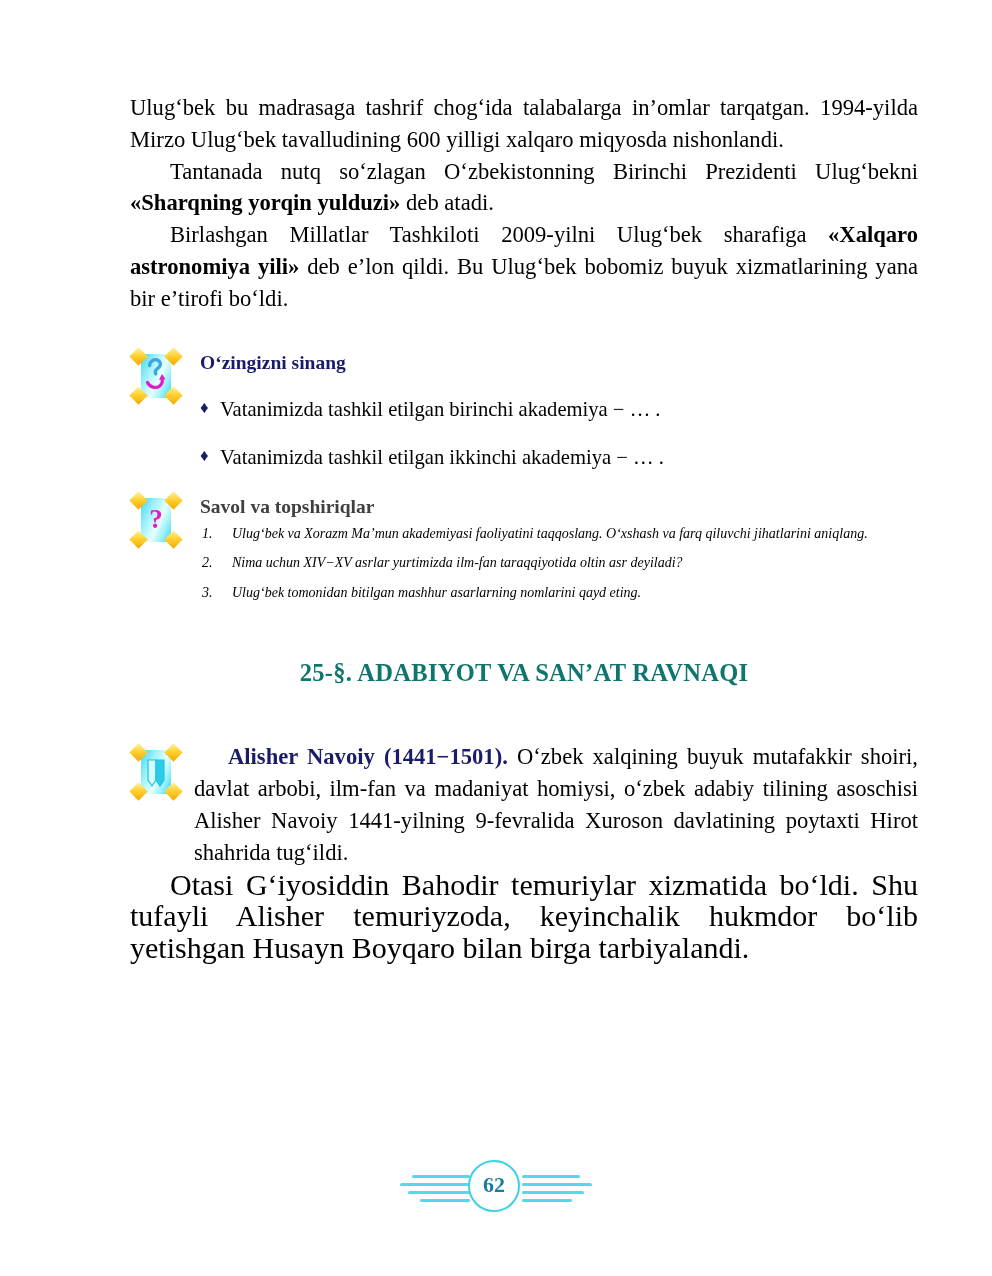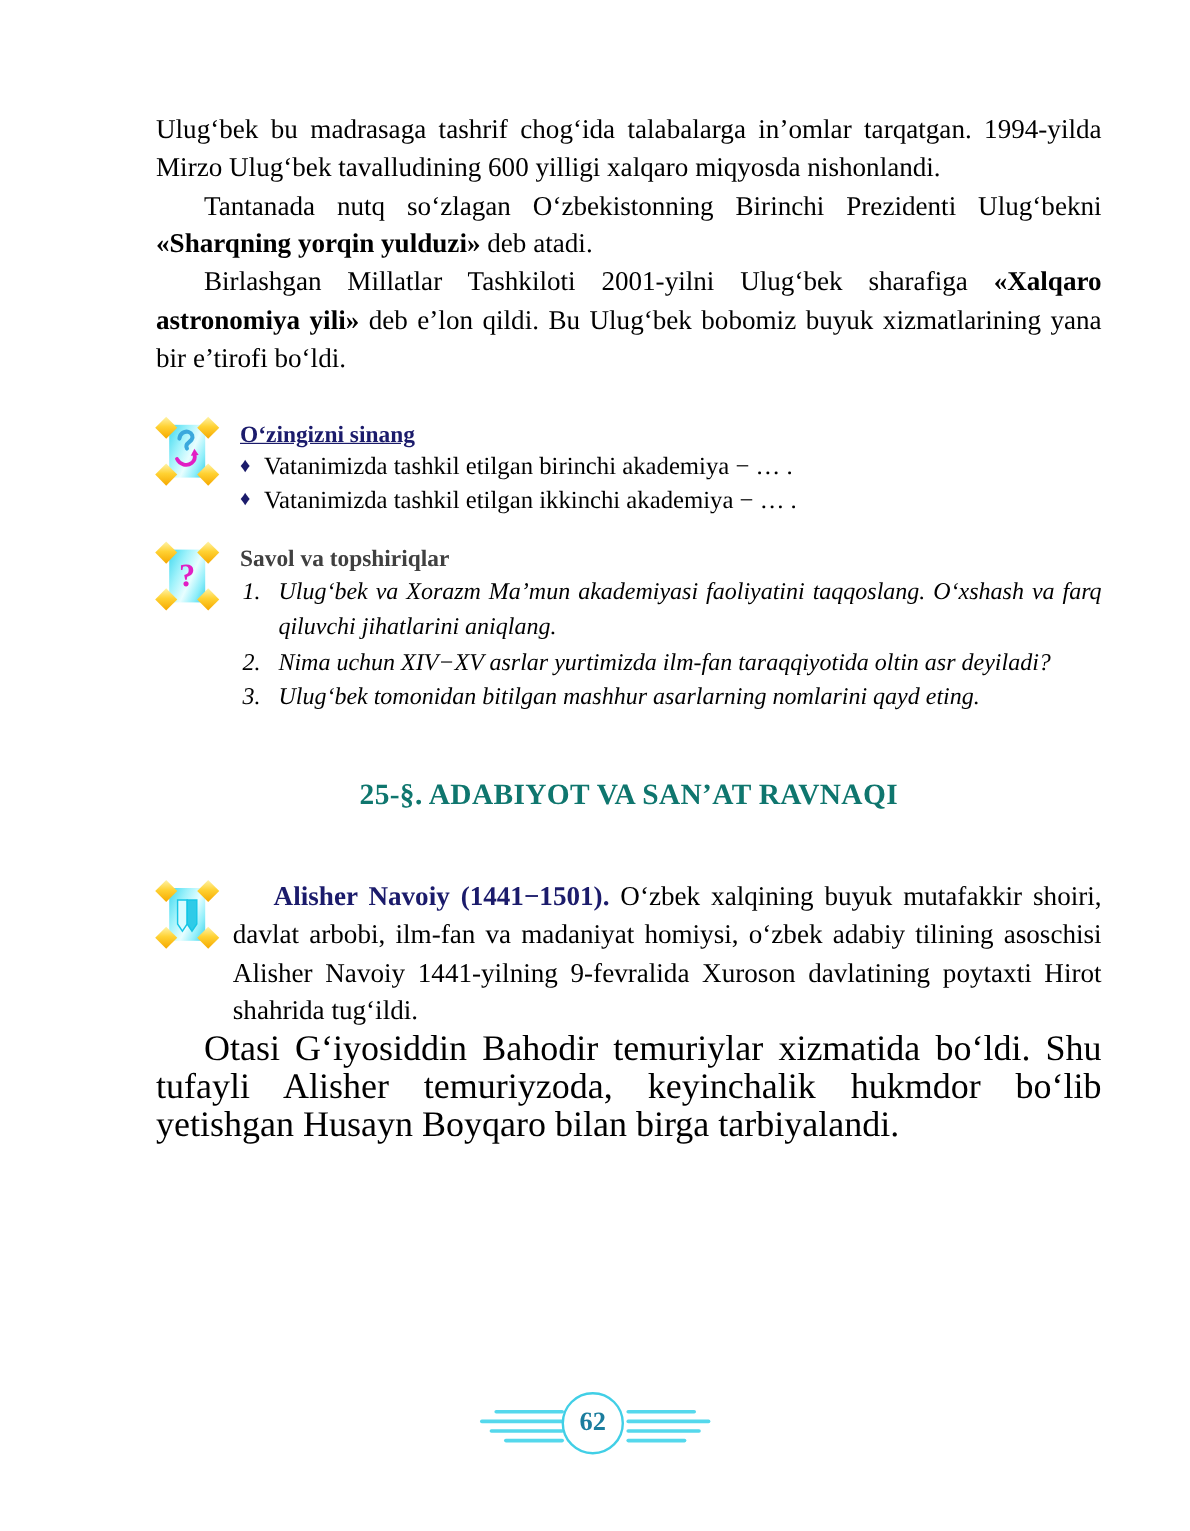--- a/index.html
+++ b/index.html
@@ -87,55 +87,56 @@
     margin-left: 70px;
   }
 
   .sec-title {
     margin: 0;
     font-size: 19.5px;
     font-weight: bold;
     line-height: 24px;
     padding-top: 2px;
   }
-  .sec-title.navy { color: #1b1b6b; text-decoration: underline; }
+  .sec-title.navy { color: #1b1b6b; }
   .sec-title.teal { color: #404040; }
 
   
   ul.checklist {
     list-style: none;
     margin: 0;
     padding: 0;
   }
   ul.checklist li {
     font-size: 20.6px;
     line-height: 28px;
     color: #000;
     position: relative;
     padding-left: 20px;
+    margin-top: 20px;
   }
   ul.checklist li::before {
     content: "\2666";
     position: absolute;
     left: 0;
     top: -1px;
     color: #1b1b6b;
     font-size: 17px;
   }
 
   
   ol.tasklist {
     list-style: none;
     margin: 0;
     padding: 0;
     counter-reset: tsk;
   }
   ol.tasklist li {
     counter-increment: tsk;
-    font-size: 20px;
+    font-size: 14px;
     line-height: 29.6px;
     font-style: italic;
     text-align: justify;
     text-justify: inter-word;
     position: relative;
     padding-left: 32px;
     margin-bottom: 0;
   }
   ol.tasklist li::before {
     content: counter(tsk) ".";
@@ -247,21 +248,21 @@
 <body>
 
 <div class="page">
 
   <div class="content">
 
     <p class="body-par">Ulug‘bek bu madrasaga tashrif chog‘ida talabalarga in’omlar tarqatgan. 1994-yilda Mirzo Ulug‘bek tavalludining 600 yilligi xalqaro miqyosda nishonlandi.</p>
 
     <p class="body-par indent"><span>Tantanada nutq so‘zlagan O‘zbekistonning Birinchi Prezidenti Ulug‘bekni </span><b>«Sharqning yorqin yulduzi»</b><span> deb atadi.</span></p>
 
-    <p class="body-par indent"><span>Birlashgan Millatlar Tashkiloti 2001-yilni Ulug‘bek sharafiga </span><b>«Xalqaro astronomiya yili»</b><span> deb e’lon qildi. Bu Ulug‘bek bobomiz buyuk xizmatlarining yana bir e’tirofi bo‘ldi.</span></p>
+    <p class="body-par indent"><span>Birlashgan Millatlar Tashkiloti 2009-yilni Ulug‘bek sharafiga </span><b>«Xalqaro astronomiya yili»</b><span> deb e’lon qildi. Bu Ulug‘bek bobomiz buyuk xizmatlarining yana bir e’tirofi bo‘ldi.</span></p>
 
     <div class="gap-a"></div>
 
     <div class="icon-section">
       <div class="orn-icon">
         <div class="plate"></div>
         <svg class="glyph" viewBox="0 0 30 44">
           <path d="M8.5 11.5c0.5-4.5 4.5-6.5 7.5-5.6 3.2 1 4.3 4.2 2.6 6.6-1.3 1.9-3.6 2.6-4.2 4.6-0.3 1 0 2 0.4 2.7" fill="none" stroke="#3aa8dd" stroke-width="3.4" stroke-linecap="round"></path>
           <path d="M6.5 28.5c2.4 4.8 8.4 6.4 12.2 3.4 2.4-1.9 3.0-4.9 2.3-7.6" fill="none" stroke="#e11ec4" stroke-width="3.2" stroke-linecap="round"></path>
           <path d="M21.0 20.0 l3.6 5.2 -6.6 0.5 z" fill="#e11ec4"></path>

